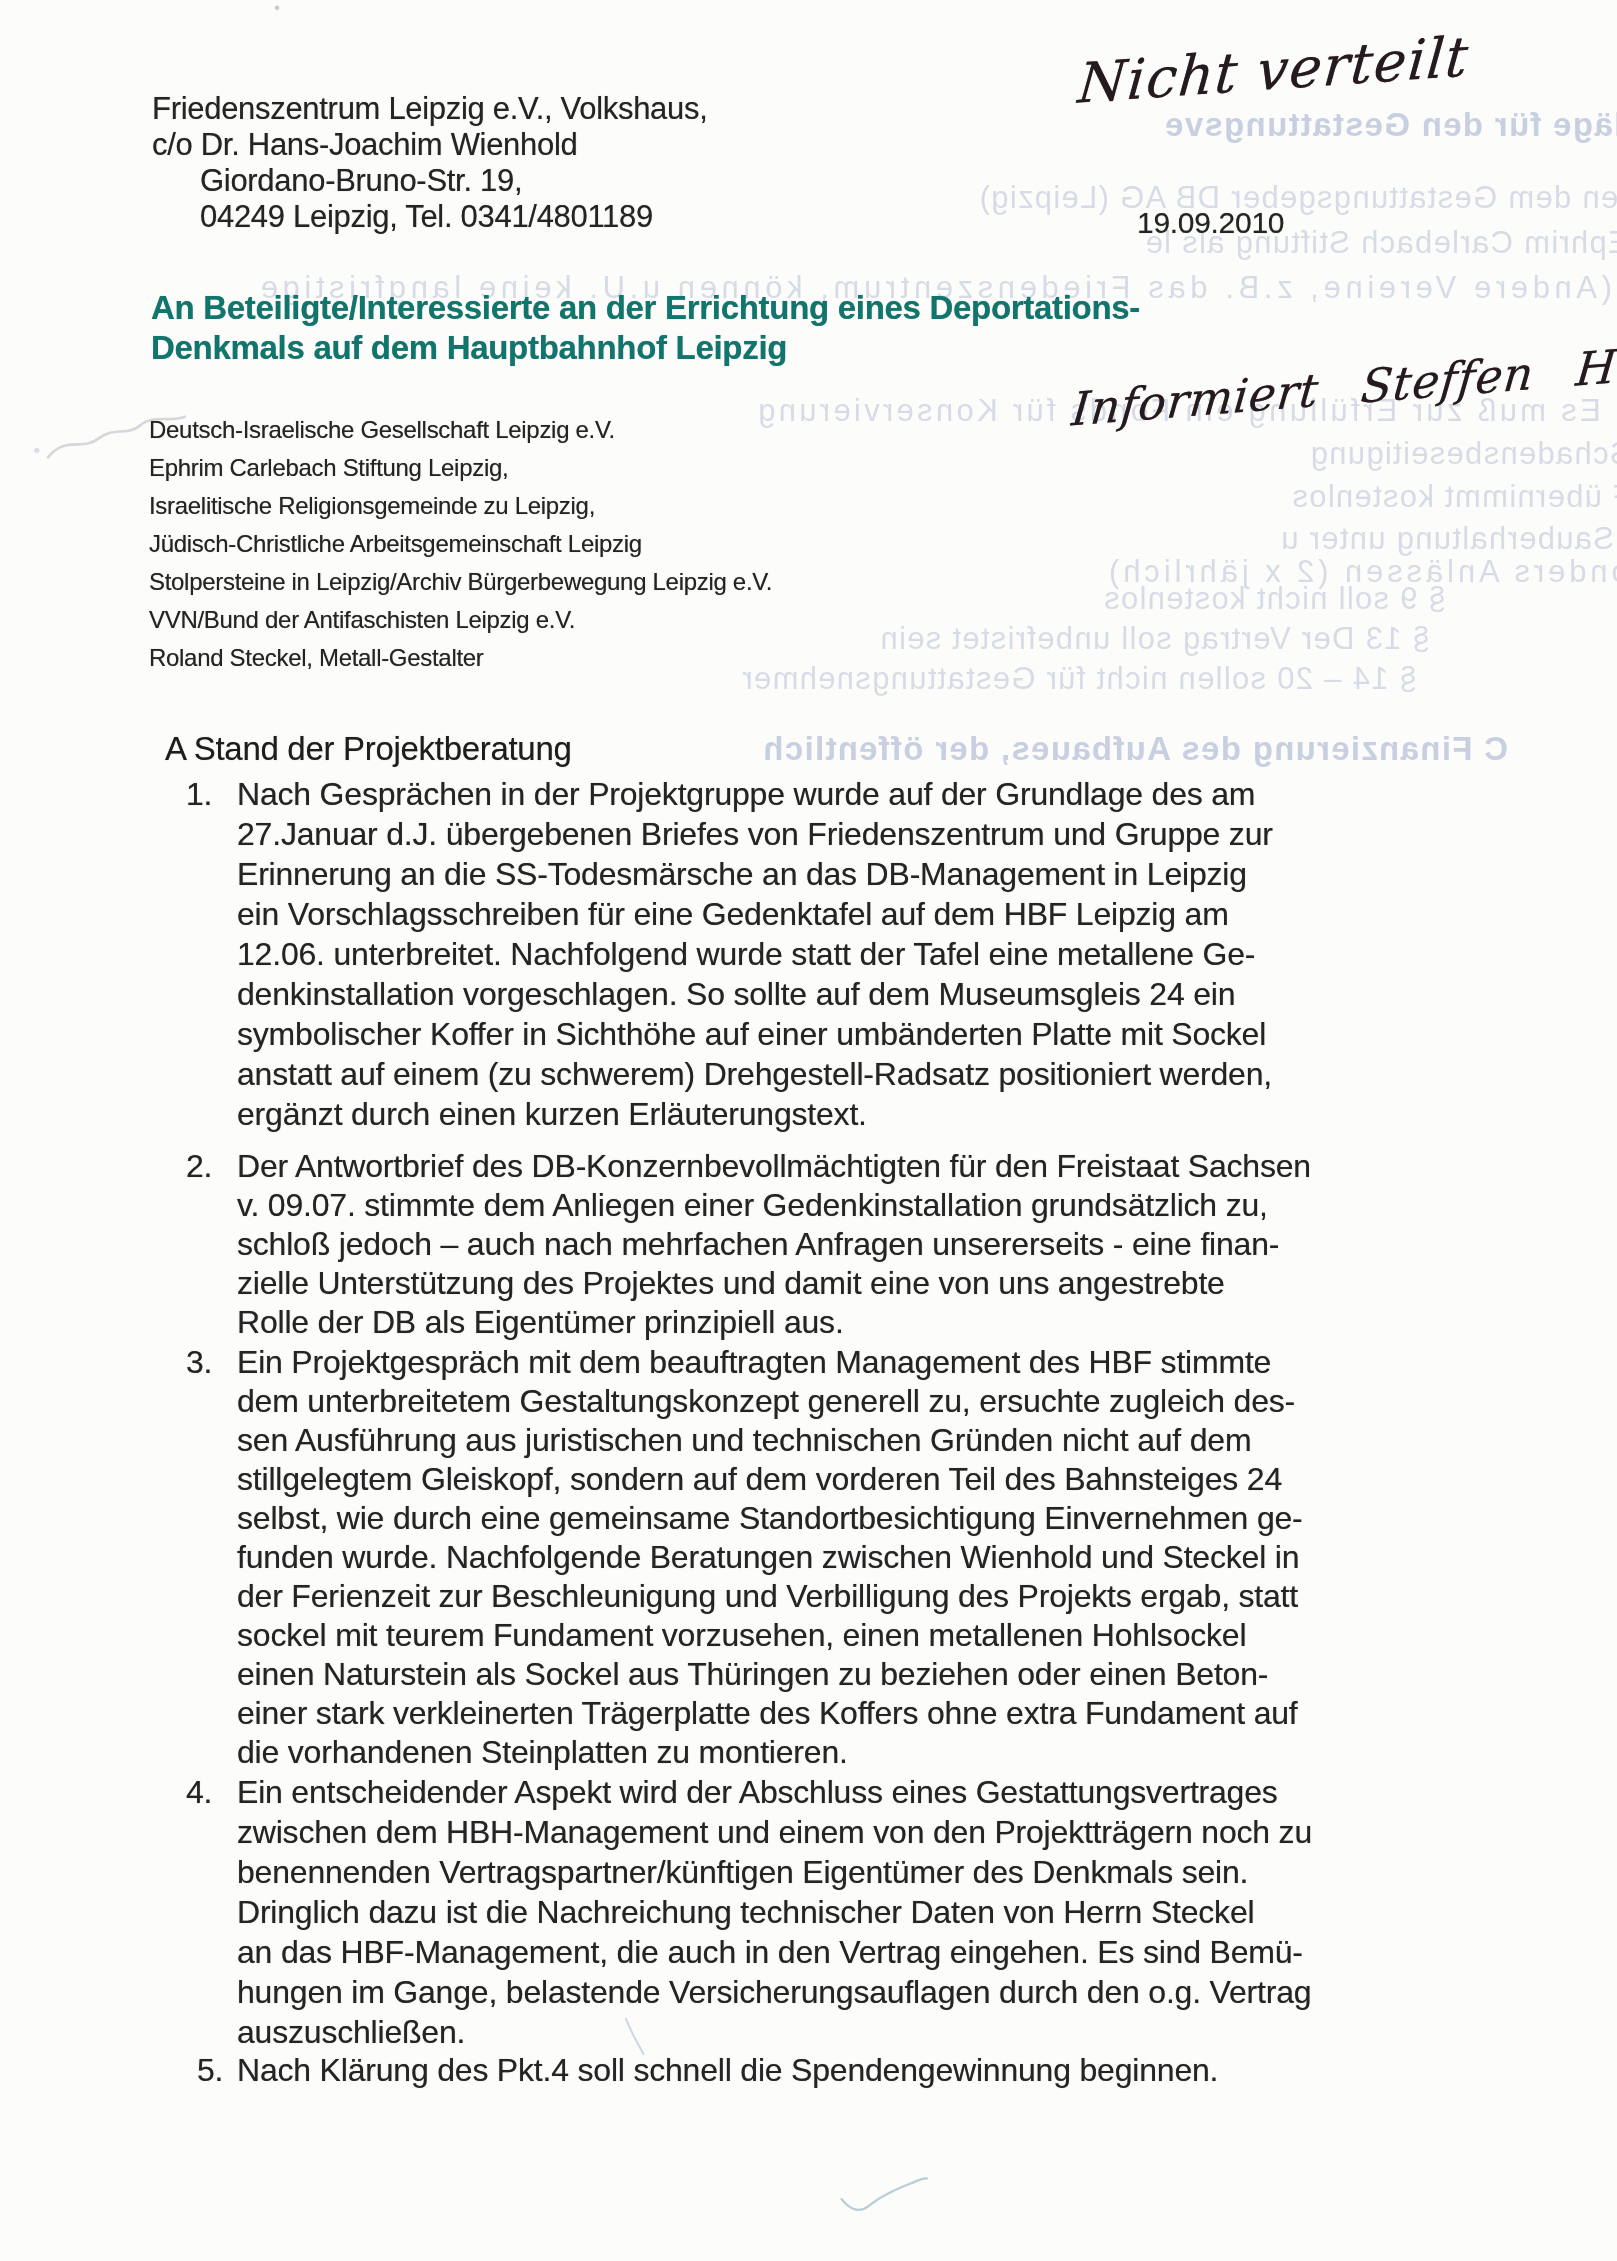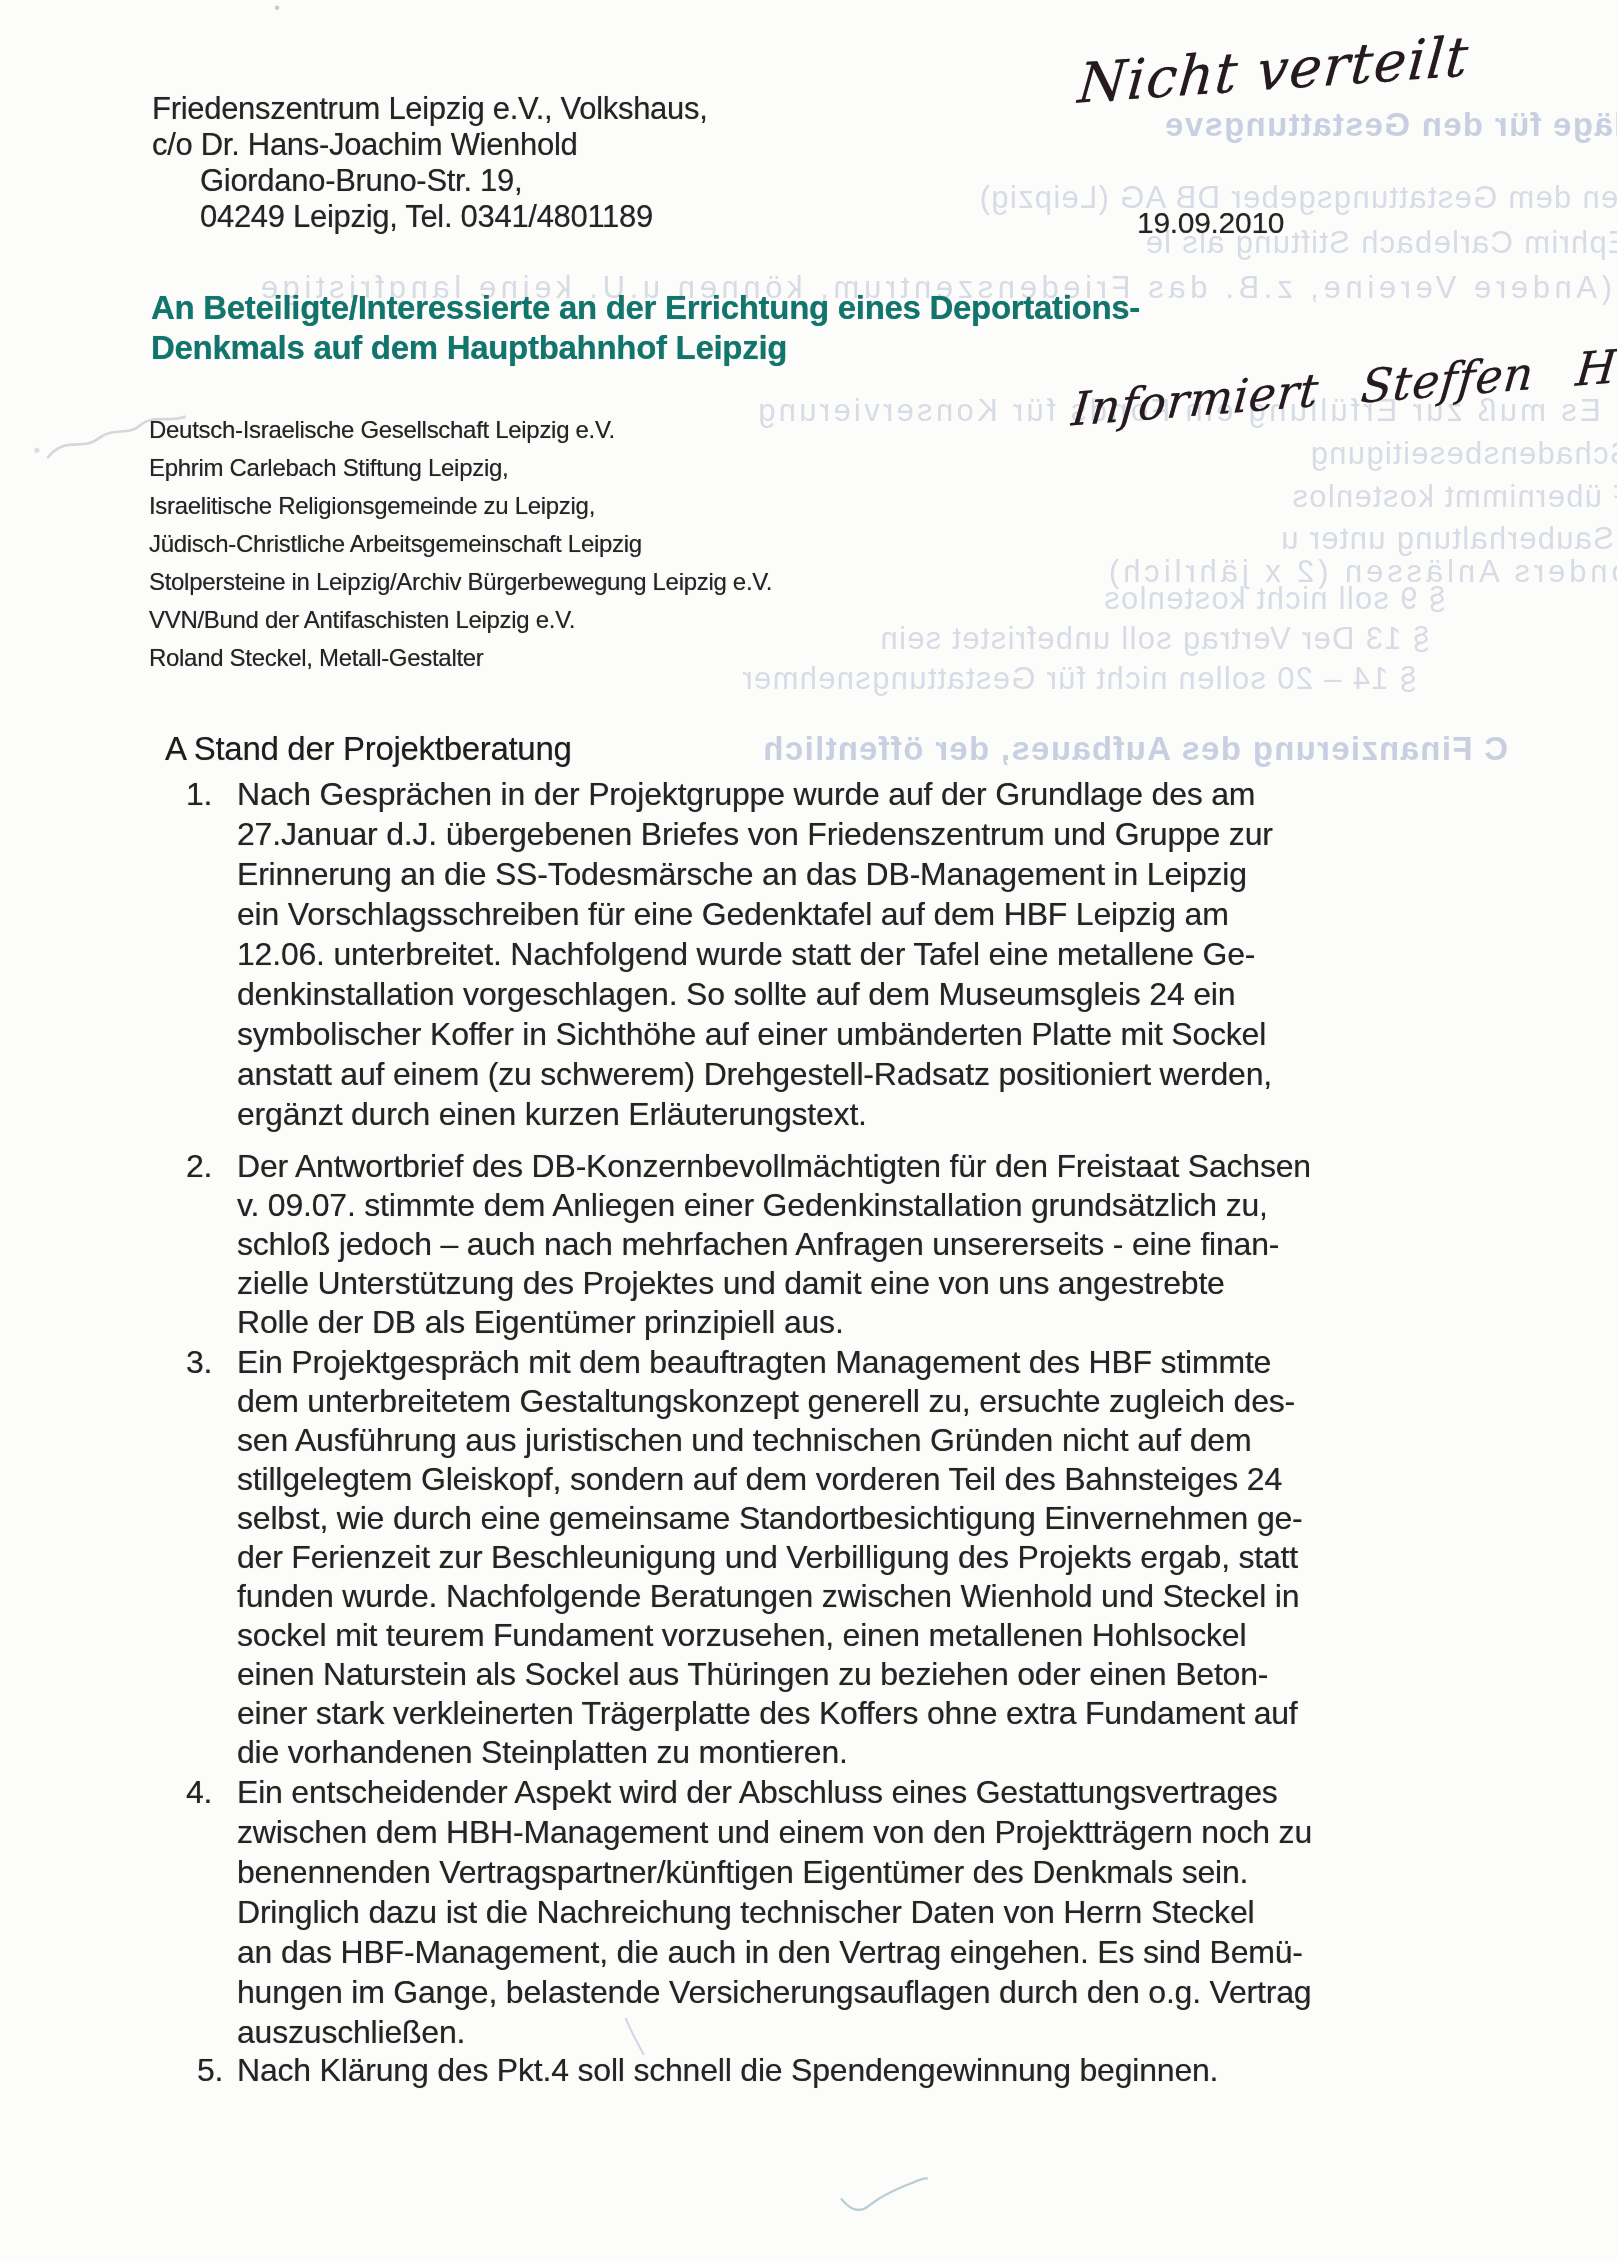--- a/index.html
+++ b/index.html
@@ -150,22 +150,22 @@
     <div class="ln">Rolle der DB als Eigentümer prinzipiell aus.</div>
   </div>
 
   <div class="item txt" id="it3">
     <span class="num">3.</span>
     <div class="ln">Ein Projektgespräch mit dem beauftragten Management des HBF stimmte</div>
     <div class="ln">dem unterbreitetem Gestaltungskonzept generell zu, ersuchte zugleich des-</div>
     <div class="ln">sen Ausführung aus juristischen und technischen Gründen nicht auf dem</div>
     <div class="ln">stillgelegtem Gleiskopf, sondern auf dem vorderen Teil des Bahnsteiges 24</div>
     <div class="ln">selbst, wie durch eine gemeinsame Standortbesichtigung Einvernehmen ge-</div>
+    <div class="ln">funden wurde. Nachfolgende Beratungen zwischen Wienhold und Steckel in</div>
     <div class="ln">der Ferienzeit zur Beschleunigung und Verbilligung des Projekts ergab, statt</div>
-    <div class="ln">funden wurde. Nachfolgende Beratungen zwischen Wienhold und Steckel in</div>
     <div class="ln">sockel mit teurem Fundament vorzusehen, einen metallenen Hohlsockel</div>
     <div class="ln">einen Naturstein als Sockel aus Thüringen zu beziehen oder einen Beton-</div>
     <div class="ln">einer stark verkleinerten Trägerplatte des Koffers ohne extra Fundament auf</div>
     <div class="ln">die vorhandenen Steinplatten zu montieren.</div>
   </div>
 
   <div class="item txt" id="it4">
     <span class="num">4.</span>
     <div class="ln">Ein entscheidender Aspekt wird der Abschluss eines Gestattungsvertrages</div>
     <div class="ln">zwischen dem HBH-Management und einem von den Projektträgern noch zu</div>

